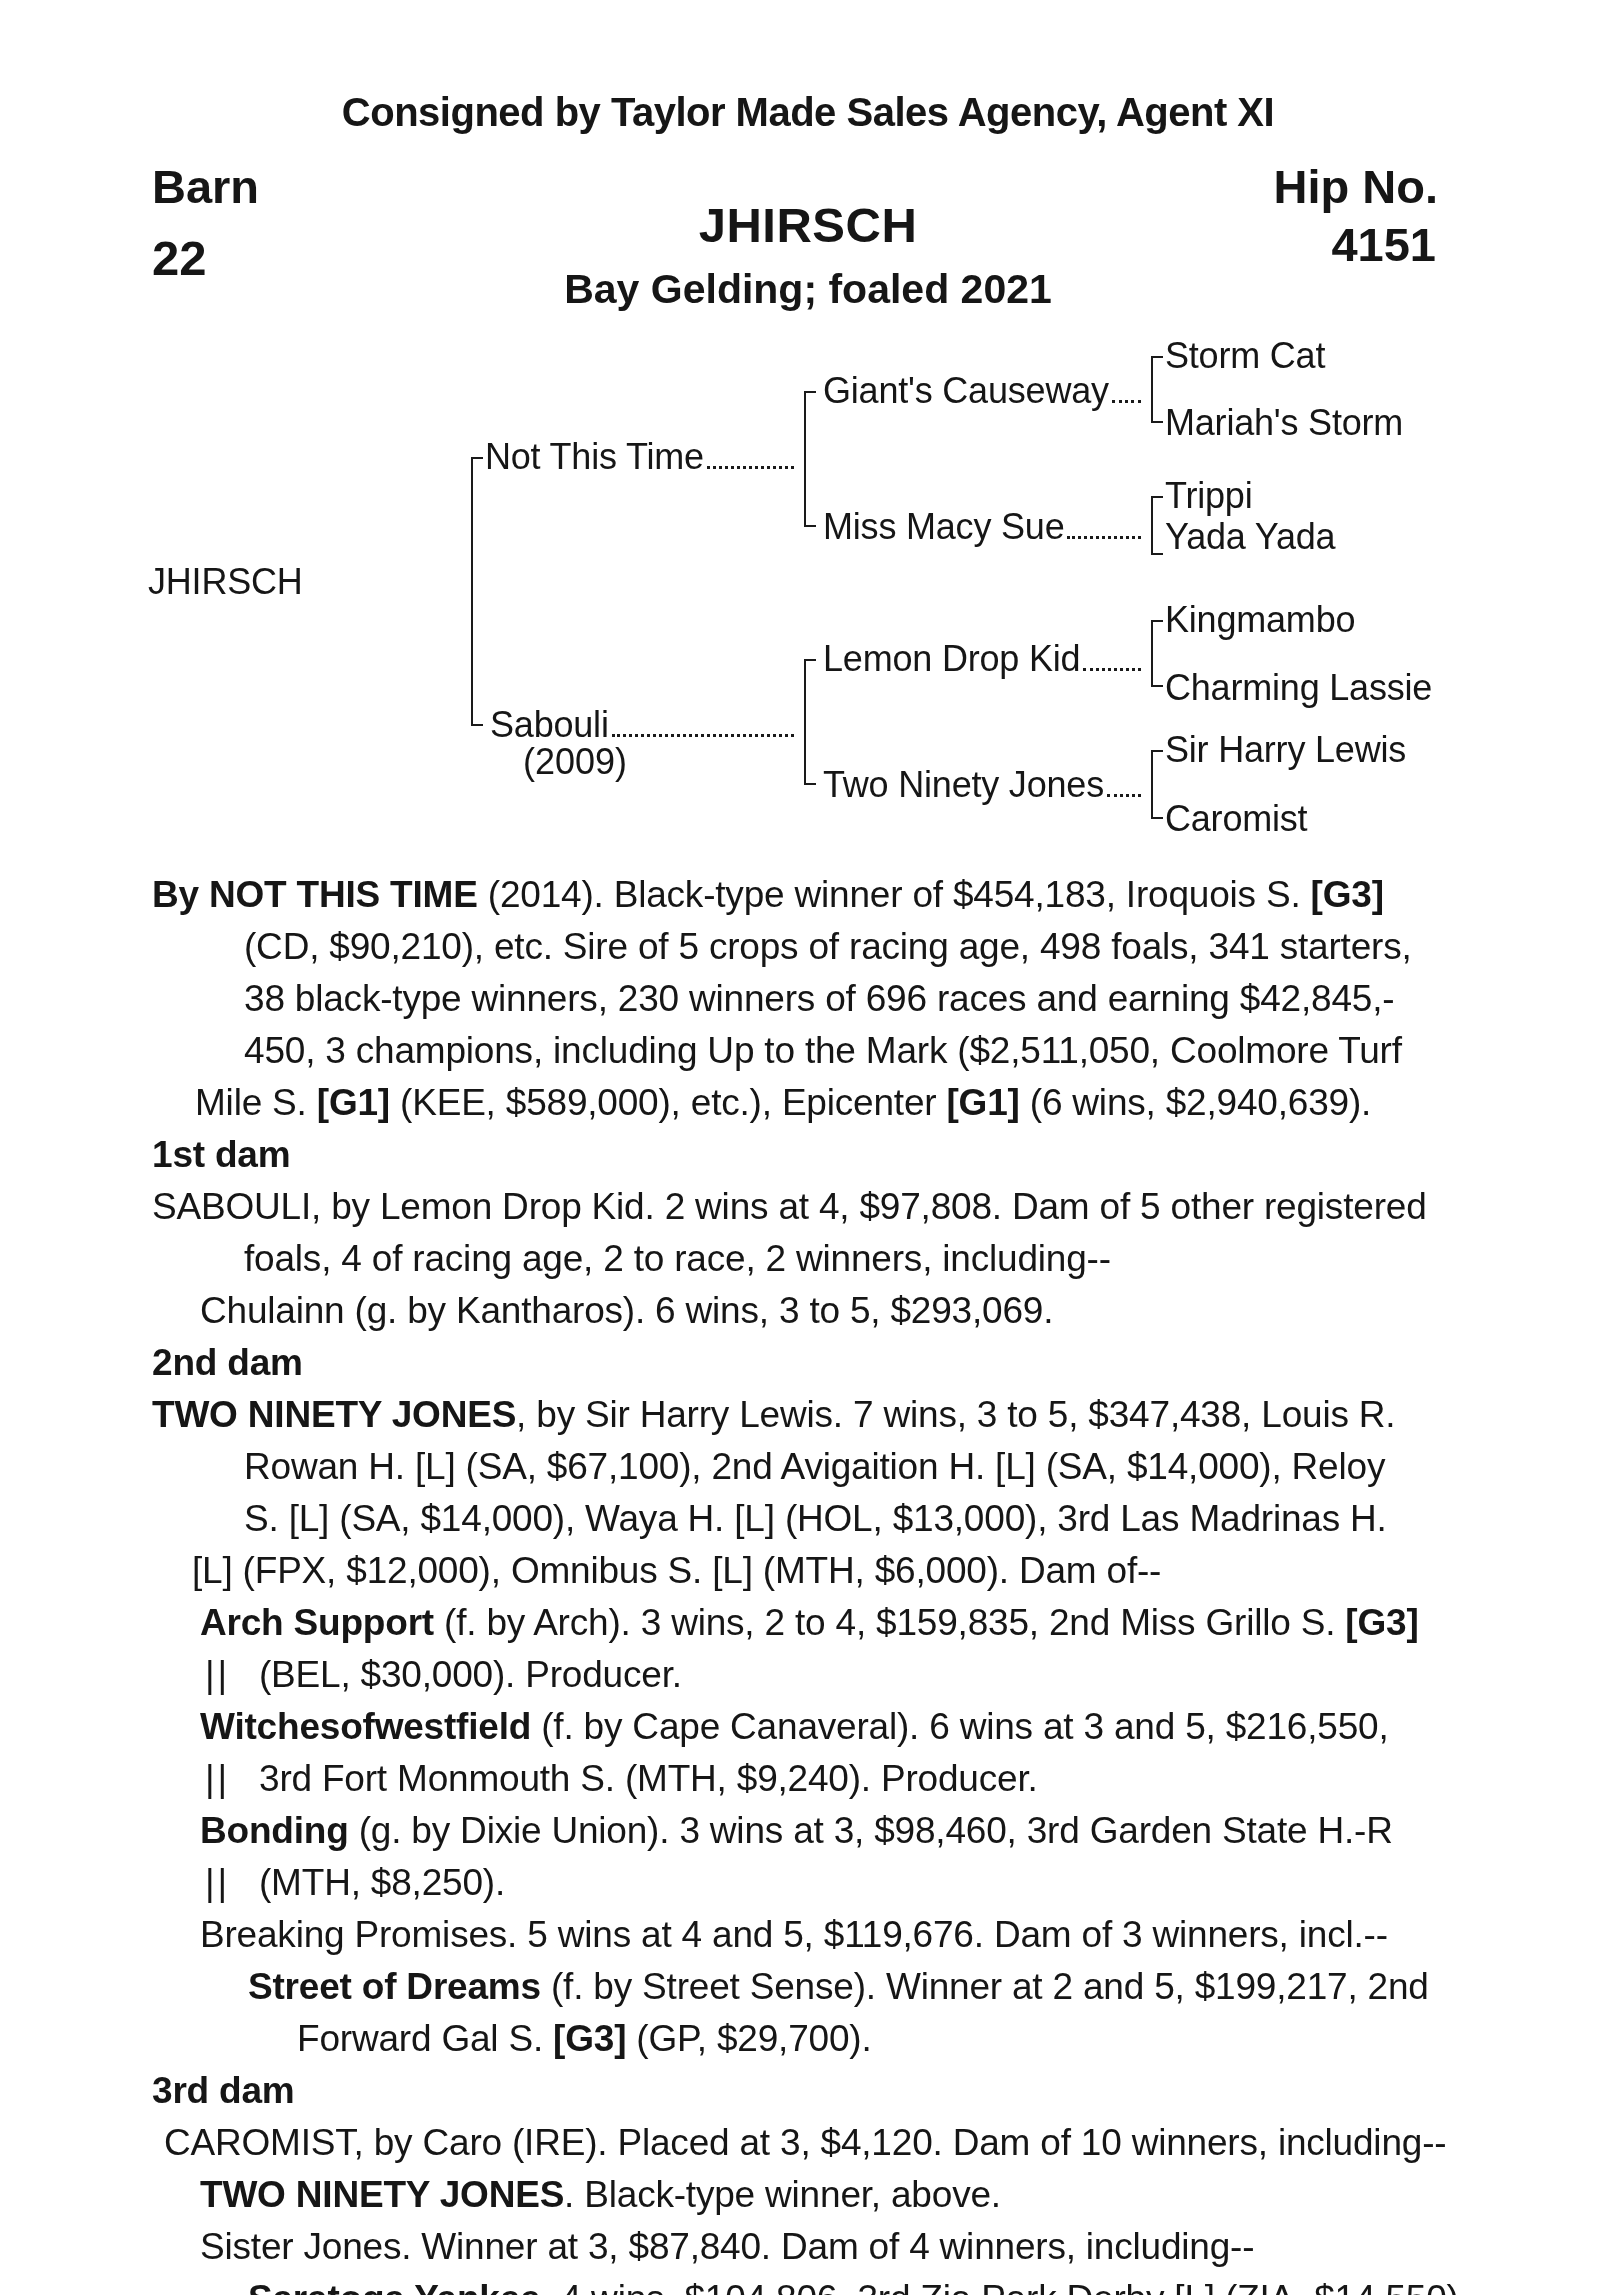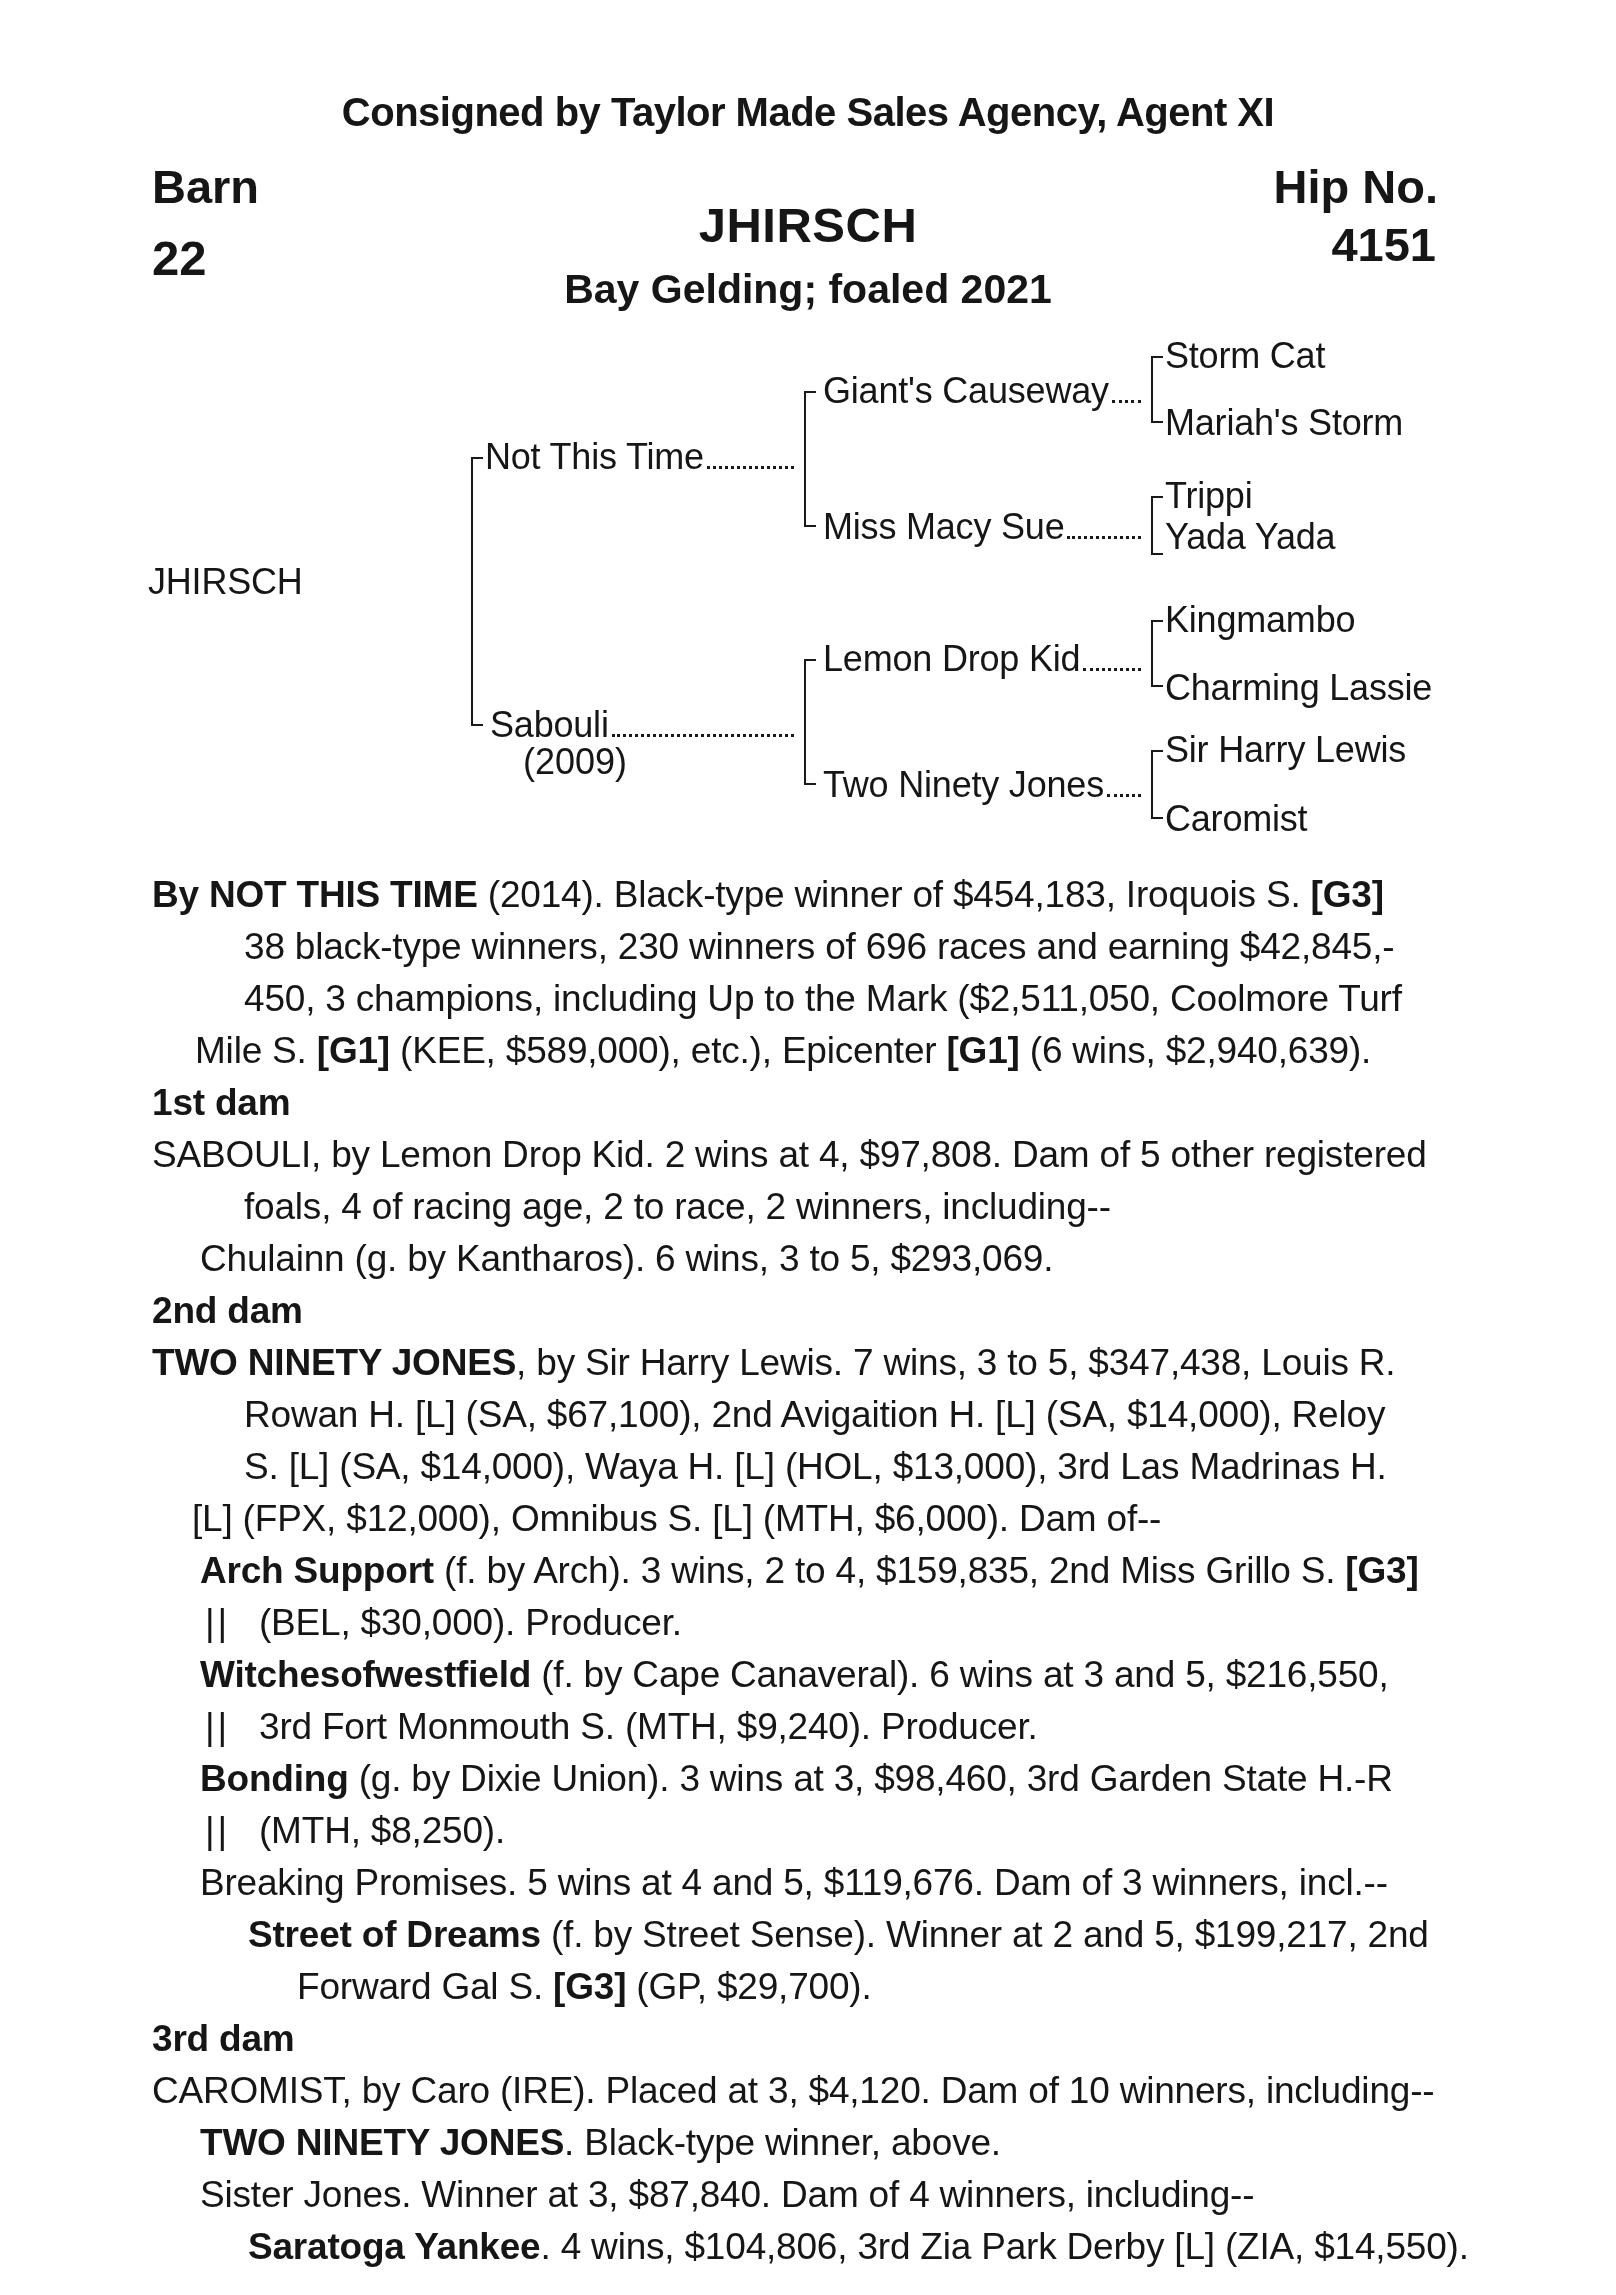--- a/index.html
+++ b/index.html
@@ -138,20 +138,21 @@
     <div class="bracket" style="left:804px;top:391px;height:136px;"></div>
     <div class="bracket" style="left:804px;top:659px;height:126px;"></div>
     <div class="bracket" style="left:1151px;top:356px;height:67px;"></div>
     <div class="bracket" style="left:1151px;top:496px;height:59px;"></div>
     <div class="bracket" style="left:1151px;top:620px;height:67px;"></div>
     <div class="bracket" style="left:1151px;top:750px;height:69px;"></div>
   </div>
 
   <div id="body-text">
       <div class="line" style="margin-left: 0px;"><span class="b ">By NOT THIS TIME</span><span class=""> (2014). Black-type winner of $454,183, Iroquois S. </span><span class="b ">[G3]</span></div>
+      <div class="line" style="margin-left: 92px;"><span class="">(CD, $90,210), etc. Sire of 5 crops of racing age, 498 foals, 341 starters,</span></div>
       <div class="line" style="margin-left: 92px;"><span class="">38 black-type winners, 230 winners of 696 races and earning $42,845,-</span></div>
       <div class="line" style="margin-left: 92px;"><span class="">450, 3 champions, including Up to the Mark ($2,511,050, Coolmore Turf</span></div>
       <div class="line" style="margin-left: 43px;"><span class="">Mile S. </span><span class="b ">[G1]</span><span class=""> (KEE, $589,000), etc.), Epicenter </span><span class="b ">[G1]</span><span class=""> (6 wins, $2,940,639).</span></div>
       <div class="line" style="margin-left: 0px;"><span class="b ">1st dam</span></div>
       <div class="line" style="margin-left: 0px;"><span class="">SABOULI, by Lemon Drop Kid. 2 wins at 4, $97,808. Dam of 5 other registered</span></div>
       <div class="line" style="margin-left: 92px;"><span class="">foals, 4 of racing age, 2 to race, 2 winners, including--</span></div>
       <div class="line" style="margin-left: 48px;"><span class="">Chulainn (g. by Kantharos). 6 wins, 3 to 5, $293,069.</span></div>
       <div class="line" style="margin-left: 0px;"><span class="b ">2nd dam</span></div>
       <div class="line" style="margin-left: 0px;"><span class="b ">TWO NINETY JONES</span><span class="">, by Sir Harry Lewis. 7 wins, 3 to 5, $347,438, Louis R.</span></div>
       <div class="line" style="margin-left: 92px;"><span class="">Rowan H. [L] (SA, $67,100), 2nd Avigaition H. [L] (SA, $14,000), Reloy</span></div>
@@ -160,20 +161,20 @@
       <div class="line" style="margin-left: 48px;"><span class="b ">Arch Support</span><span class=""> (f. by Arch). 3 wins, 2 to 4, $159,835, 2nd Miss Grillo S. </span><span class="b ">[G3]</span></div>
       <div class="line" style="margin-left: 53px;"><span class="bars">||</span><span class="">(BEL, $30,000). Producer.</span></div>
       <div class="line" style="margin-left: 48px;"><span class="b ">Witchesofwestfield</span><span class=""> (f. by Cape Canaveral). 6 wins at 3 and 5, $216,550,</span></div>
       <div class="line" style="margin-left: 53px;"><span class="bars">||</span><span class="">3rd Fort Monmouth S. (MTH, $9,240). Producer.</span></div>
       <div class="line" style="margin-left: 48px;"><span class="b ">Bonding</span><span class=""> (g. by Dixie Union). 3 wins at 3, $98,460, 3rd Garden State H.-R</span></div>
       <div class="line" style="margin-left: 53px;"><span class="bars">||</span><span class="">(MTH, $8,250).</span></div>
       <div class="line" style="margin-left: 48px;"><span class="">Breaking Promises. 5 wins at 4 and 5, $119,676. Dam of 3 winners, incl.--</span></div>
       <div class="line" style="margin-left: 96px;"><span class="b ">Street of Dreams</span><span class=""> (f. by Street Sense). Winner at 2 and 5, $199,217, 2nd</span></div>
       <div class="line" style="margin-left: 145px;"><span class="">Forward Gal S. </span><span class="b ">[G3]</span><span class=""> (GP, $29,700).</span></div>
       <div class="line" style="margin-left: 0px;"><span class="b ">3rd dam</span></div>
-      <div class="line" style="margin-left: 0px;"><span class="">CAROMIST, by Caro (IRE). Placed at 3, $4,120. Dam of 10 winners, including--</span></div>
+      <div class="line" style="margin-left: 12px;"><span class="">CAROMIST, by Caro (IRE). Placed at 3, $4,120. Dam of 10 winners, including--</span></div>
       <div class="line" style="margin-left: 48px;"><span class="b ">TWO NINETY JONES</span><span class="">. Black-type winner, above.</span></div>
       <div class="line" style="margin-left: 48px;"><span class="">Sister Jones. Winner at 3, $87,840. Dam of 4 winners, including--</span></div>
       <div class="line" style="margin-left: 96px;"><span class="b ">Saratoga Yankee</span><span class="">. 4 wins, $104,806, 3rd Zia Park Derby [L] (ZIA, $14,550).</span></div>
     </div>
 
 </div>
 
 
 </body></html>

